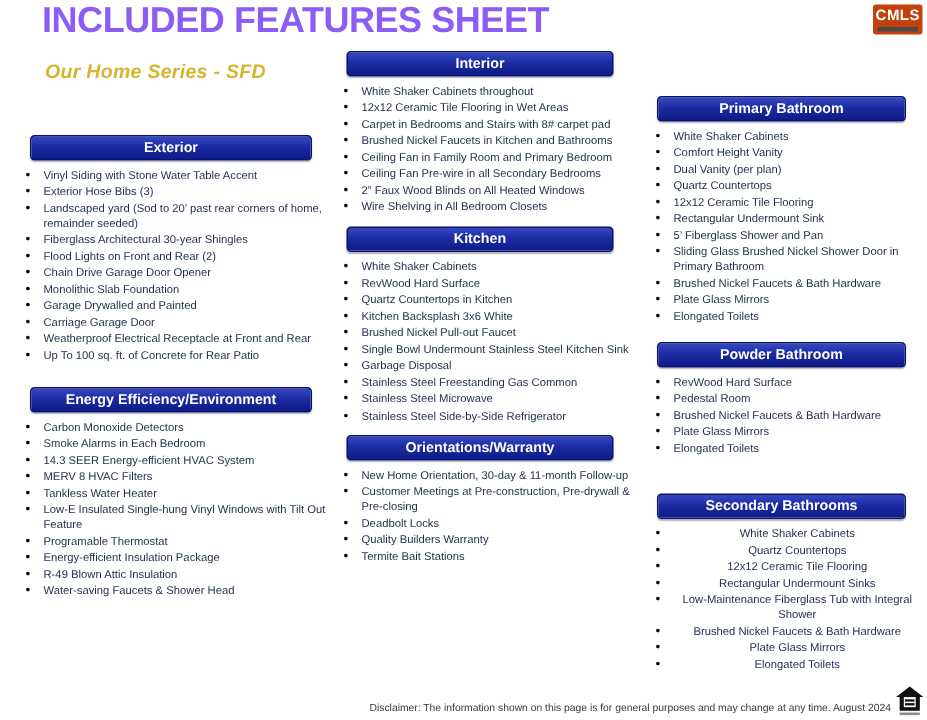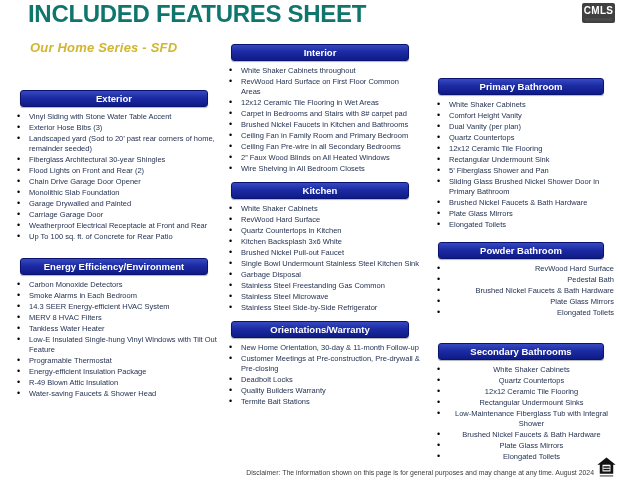--- a/index.html
+++ b/index.html
@@ -6,48 +6,48 @@
   body {
     width:618px; height:480px;
     background:#ffffff;
     font-family:"Liberation Sans", sans-serif;
     position:relative;
     overflow:hidden;
   }
 
   .page-title {
     position:absolute; left:28px; top:0px;
-    font-size:24px; font-weight:700; color:#0f766e;
+    font-size:24px; font-weight:700; color:#8b5cf6;
     letter-spacing:-0.3px;
   }
   .subtitle {
     position:absolute; left:30px; top:40px;
     font-size:13px; font-weight:700; font-style:italic;
     color:#d2b62f; letter-spacing:0.2px;
   }
 
   .cmls {
     position:absolute; top:3px; right:3px;
-    width:33px; height:20px; background:#404040;
+    width:33px; height:20px; background:#c2410c;
     border-radius:2px;
     display:flex; flex-direction:column; align-items:center; justify-content:center;
     color:#ffffff;
   }
   .cmls .t { font-size:10px; font-weight:700; line-height:1; letter-spacing:0.3px; }
   .cmls .s { margin-top:2px; width:27px; height:3px; background:#4a4a4a; }
 
   .col { position:absolute; }
   .col-left  { left:8px;   top:90px; width:212px; }
-  .col-mid   { left:220px; top:44px; width:200px; }
-  .col-right { left:428px; top:78px; width:186px; }
+  .col-mid   { left:220px; top:34px; width:200px; }
+  .col-right { left:428px; top:64px; width:186px; }
 
   .panel { margin-bottom:8px; }
   .panel.gap-md { margin-top:16px; }
   .panel.gap-lg { margin-top:25px;text-align:center; }
-  .panel.gap-sm { margin-top:12px;text-align:right; }
+  .panel.gap-sm { margin-top:12px; }
 
   .bar {
     width:88%; margin:0 auto 5px auto; height:15px;
     border-radius:3px;
     background:linear-gradient(180deg,#3649c0 0%,#1c2ba3 45%,#0e1b87 100%);
     border:1px solid #0a1372;
     box-shadow:0 1px 1px rgba(0,0,0,0.3);
     display:flex; align-items:center; justify-content:center;
     color:#ffffff; font-weight:700; font-size:9.5px;
   }
@@ -126,21 +126,20 @@
 
 <div class="col col-mid">
 
   <section class="panel">
     <div class="bar">
       <span>Interior</span>
     </div>
     <ul class="items">
 
     <li class="item"><span>White Shaker Cabinets throughout</span></li>
-        <li class="item"><span>RevWood Hard Surface on First Floor Common Areas</span></li>
         <li class="item"><span>12x12 Ceramic Tile Flooring in Wet Areas</span></li>
         <li class="item"><span>Carpet in Bedrooms and Stairs with 8# carpet pad</span></li>
         <li class="item"><span>Brushed Nickel Faucets in Kitchen and Bathrooms</span></li>
         <li class="item"><span>Ceiling Fan in Family Room and Primary Bedroom</span></li>
         <li class="item"><span>Ceiling Fan Pre-wire in all Secondary Bedrooms</span></li>
         <li class="item"><span>2” Faux Wood Blinds on All Heated Windows</span></li>
         <li class="item"><span>Wire Shelving in All Bedroom Closets</span></li>
       </ul>
   </section>
 
@@ -201,21 +200,21 @@
       </ul>
   </section>
 
   <section class="panel gap-sm">
     <div class="bar">
       <span>Powder Bathroom</span>
     </div>
     <ul class="items">
 
     <li class="item"><span>RevWood Hard Surface</span></li>
-        <li class="item"><span>Pedestal Bath</span></li>
+        <li class="item"><span>Pedestal Room</span></li>
         <li class="item"><span>Brushed Nickel Faucets &amp; Bath Hardware</span></li>
         <li class="item"><span>Plate Glass Mirrors</span></li>
         <li class="item"><span>Elongated Toilets</span></li>
       </ul>
   </section>
 
   <section class="panel gap-lg">
     <div class="bar">
       <span>Secondary Bathrooms</span>
     </div>

